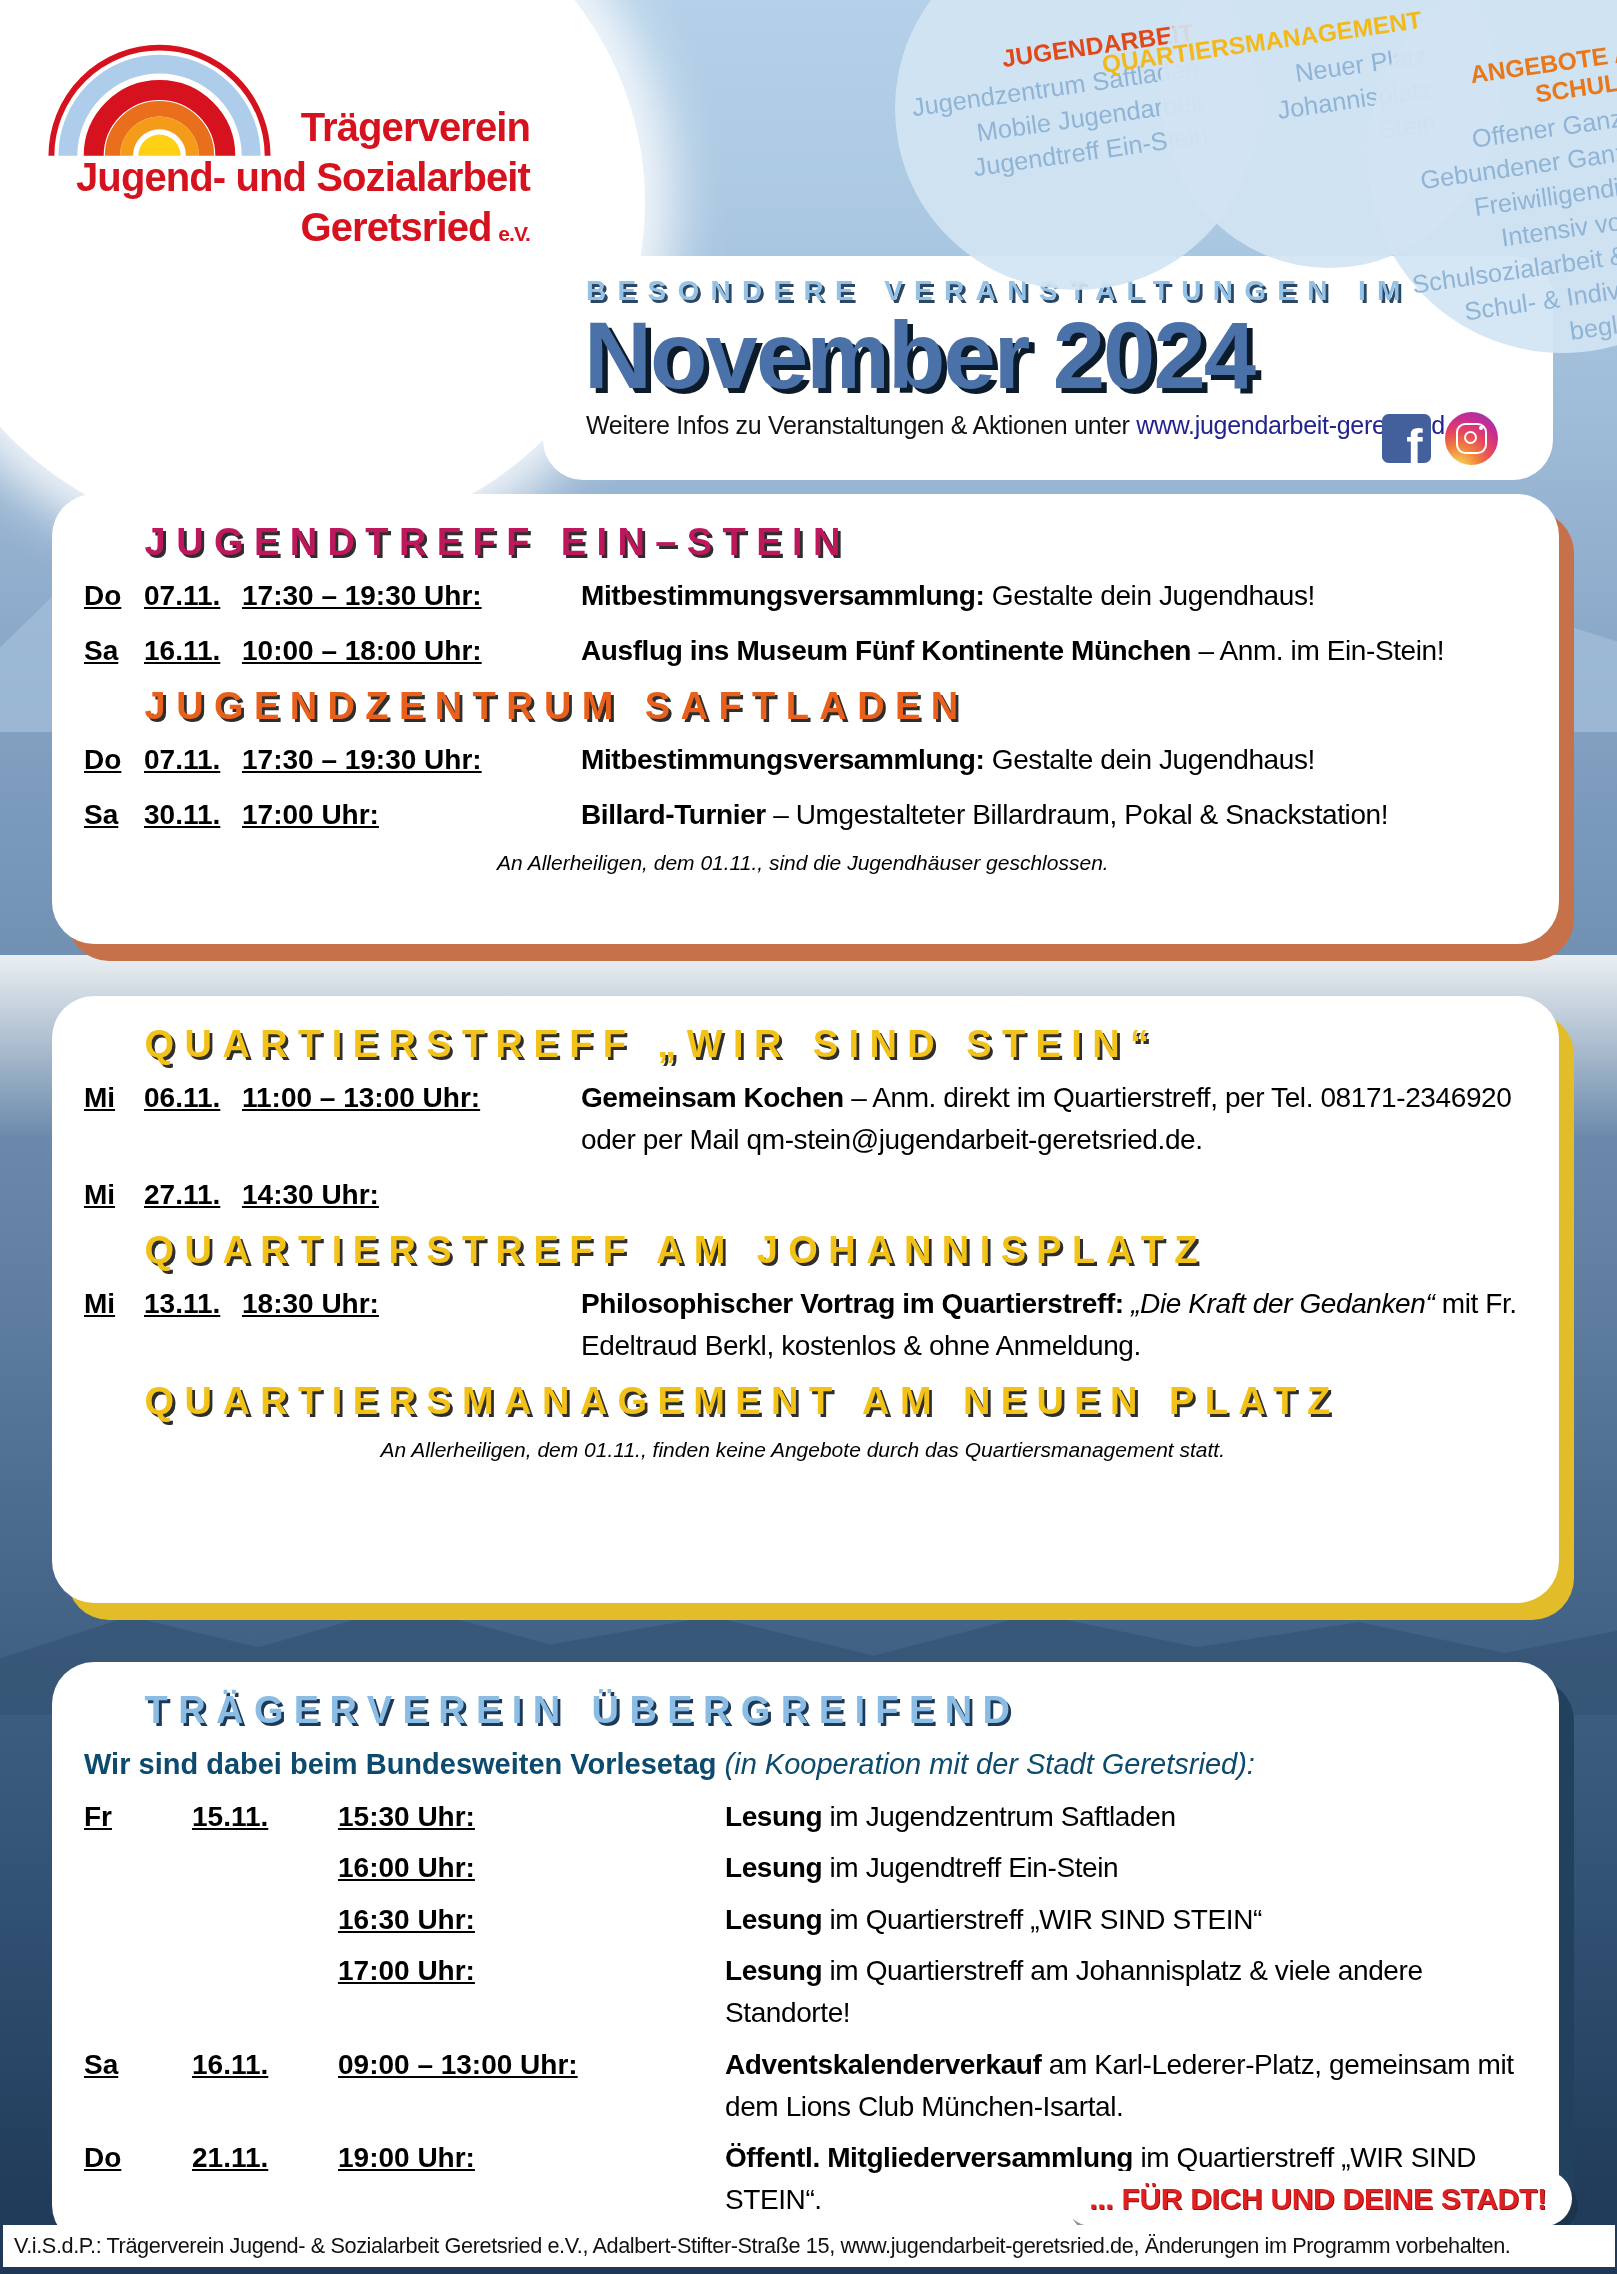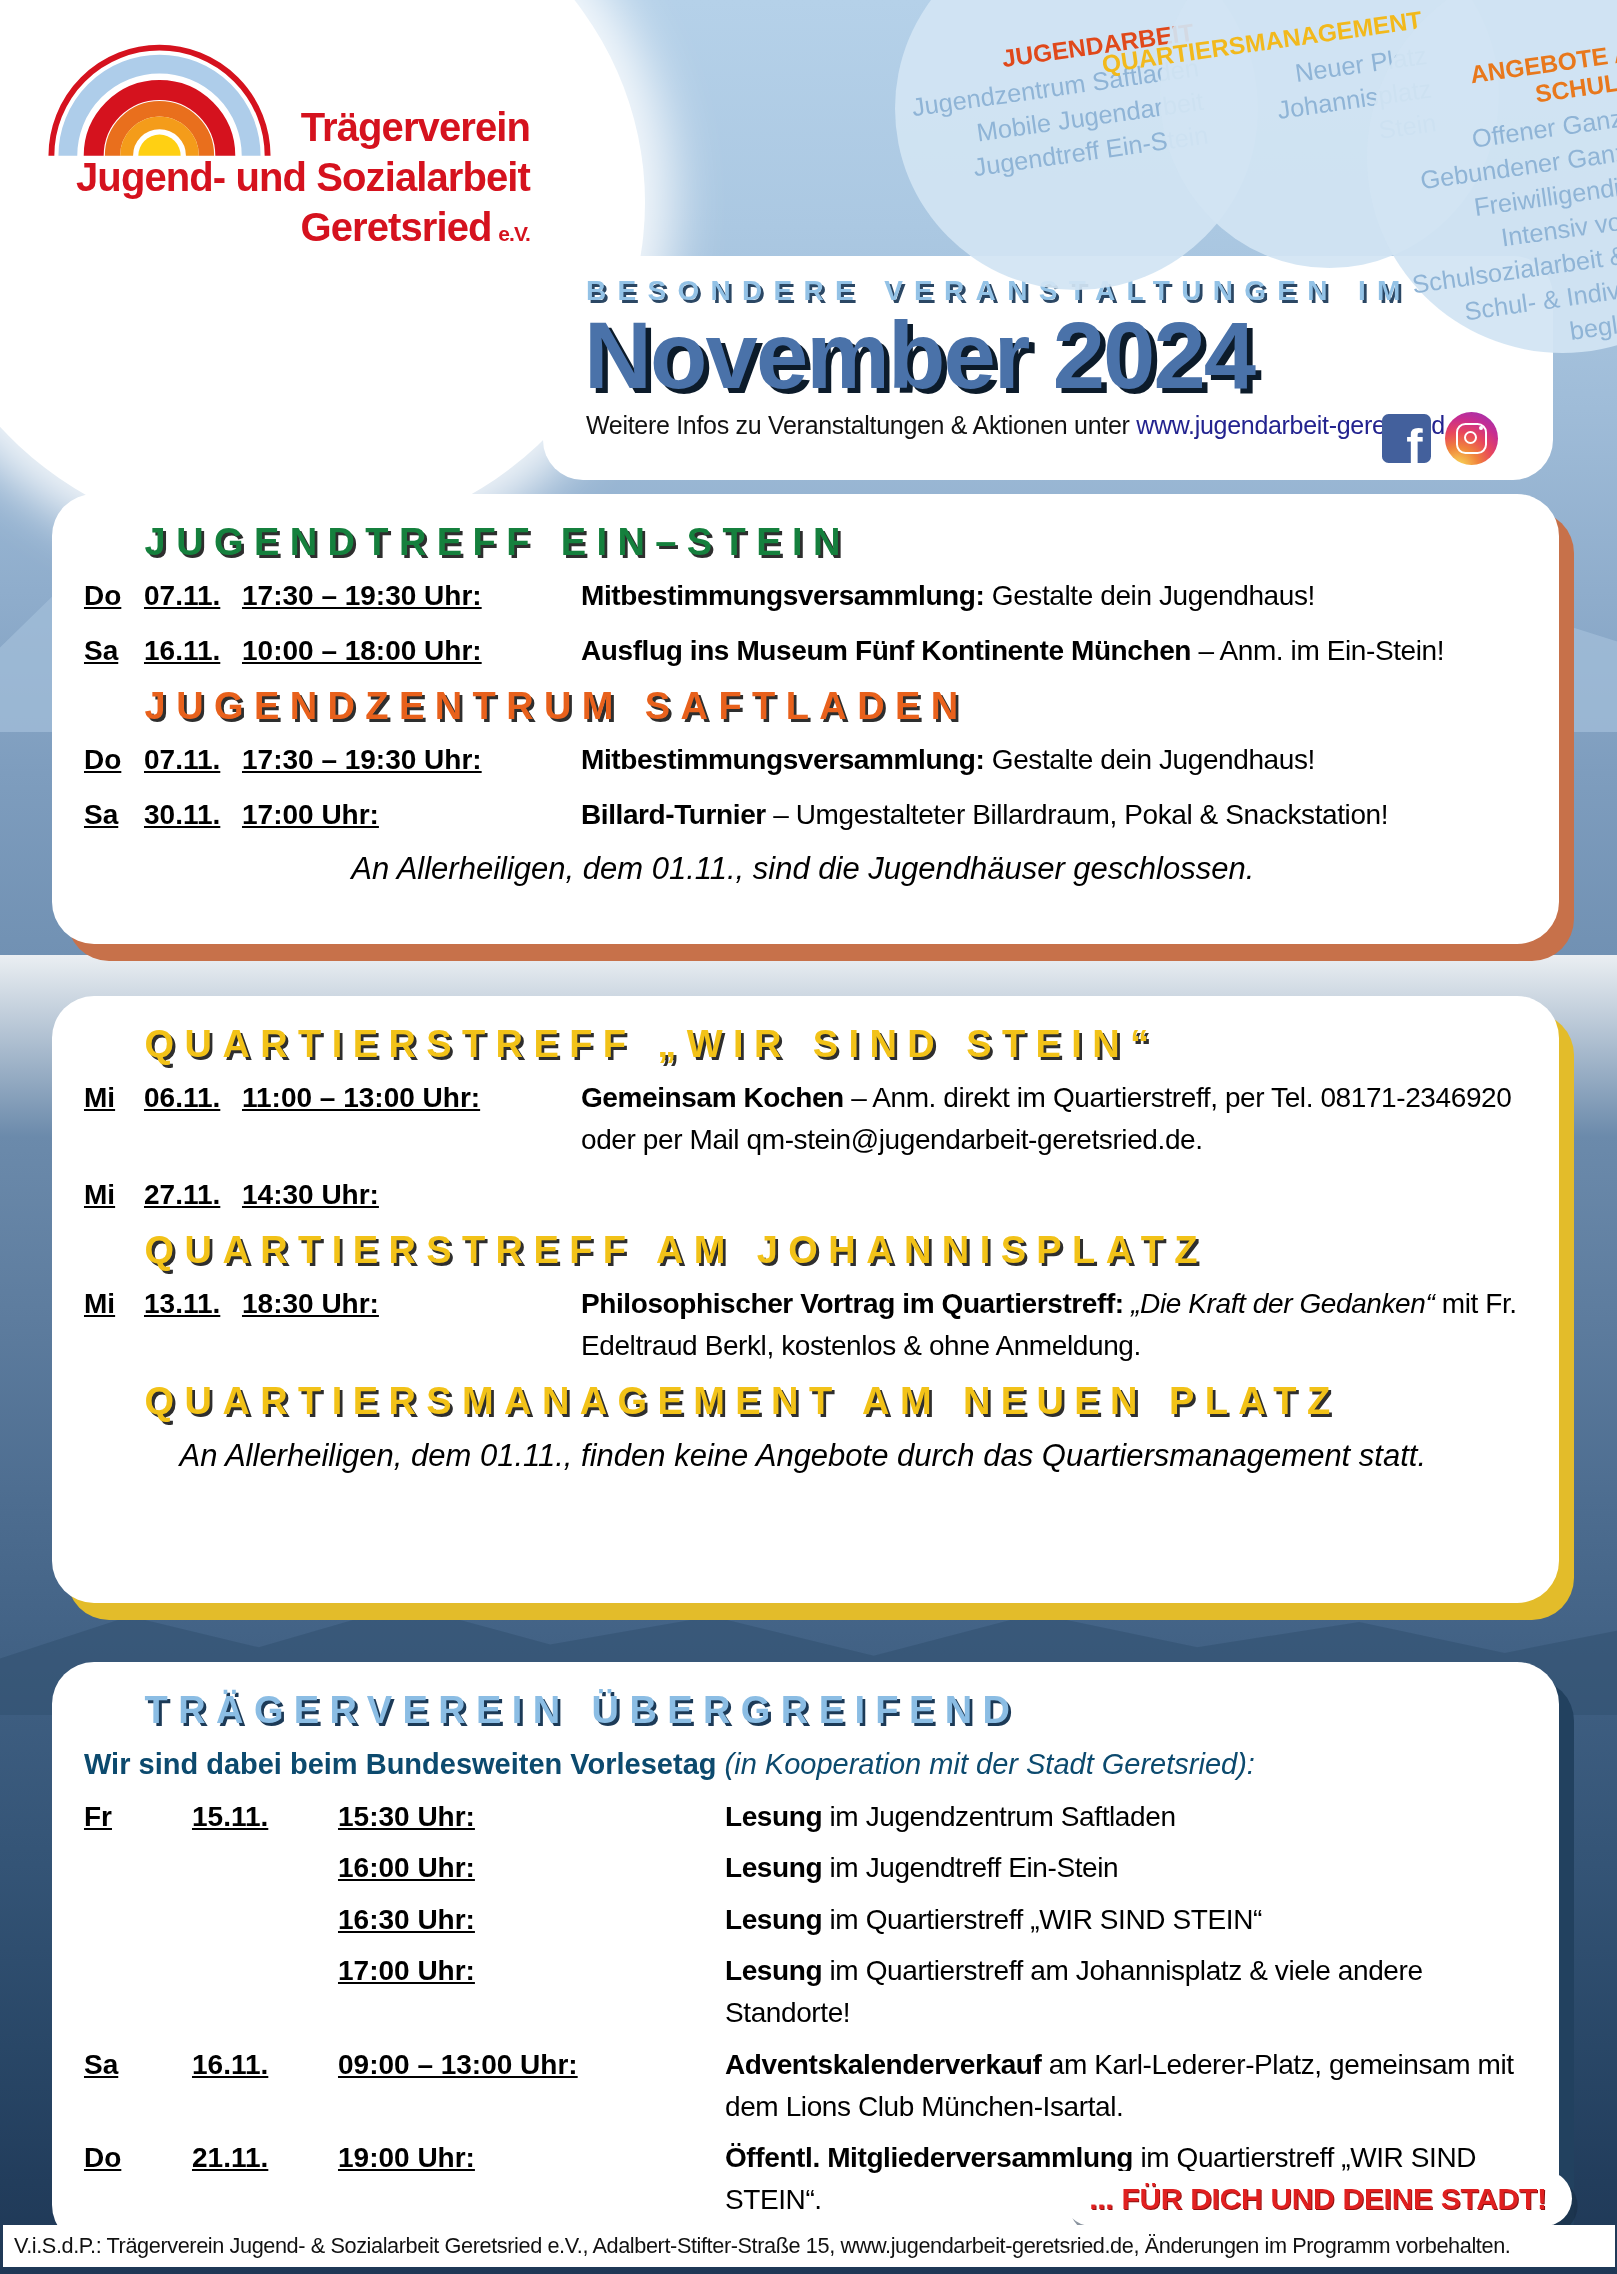--- a/index.html
+++ b/index.html
@@ -65,21 +65,21 @@
       text-shadow:2.8px 2.8px 0 #2e2e2e;white-space:nowrap;}
   .card-2 .card-heading{text-shadow:2.8px 2.8px 0 #1c3a57;}
   .row{display:grid;grid-template-columns:60px 98px 339px 1fr;
       font-size:28px;line-height:42px;margin:0 0 13px 9.4px;color:#000;}
   .card-2 .row{margin-bottom:9.4px;gap:48px;}
   .row .day,.row .date,.row .time{font-weight:bold;text-decoration:underline;}
   .row .desc{letter-spacing:-0.4px;}
   .desc .b,.intro .b{font-weight:bold;}
   .desc .i,.intro .i{font-style:italic;}
   .intro{font-size:29px;line-height:42px;margin:0 0 11.3px 9.4px;color:#0c4a6e;}
-  .note{text-align:center;font-style:italic;font-size:31px;color:#000;margin-top:15px;}
+  .note{text-align:center;font-style:italic;font-size:21px;color:#000;margin-top:15px;}
   
   .badge{position:absolute;left:1064px;top:2171px;width:508px;height:55px;background:#fff;
       border-radius:28px;z-index:2;display:flex;align-items:center;justify-content:center;
       box-shadow:5.6px 7.5px 0 rgba(22,42,64,.5);}
   .badge span{color:#e02020;font-weight:bold;font-size:30px;letter-spacing:-0.3px;
       text-shadow:0.9px 0.9px 0 #8c1010;}
   .footer{position:absolute;left:2.8px;top:2225px;width:1612px;height:42px;background:#fff;z-index:2;
       font-size:21.7px;letter-spacing:-0.4px;color:#111;display:flex;align-items:center;
       padding-left:11.3px;box-sizing:border-box;}
 </style>
@@ -154,21 +154,21 @@
         <span>f</span>
       </div>
     <div class="ig">
       <span class="ig-frame"></span>
       <span class="ig-lens"></span>
       <span class="ig-dot"></span>
     </div>
   </div>
 
   <section class="card card-0" style="box-shadow: rgb(199, 113, 74) 15px 17px 0px;">
-      <div class="card-heading" style="color: #15803d;">JUGENDTREFF EIN–STEIN</div>
+      <div class="card-heading" style="color: #be185d;">JUGENDTREFF EIN–STEIN</div>
       <div class="row">
         <span class="day">Do</span>
         <span class="date">07.11.</span>
         <span class="time">17:30 – 19:30 Uhr:</span>
         <span class="desc"><span class="b ">Mitbestimmungsversammlung:</span><span> Gestalte dein Jugendhaus!</span></span>
       </div>
       <div class="row">
         <span class="day">Sa</span>
         <span class="date">16.11.</span>
         <span class="time">10:00 – 18:00 Uhr:</span>

